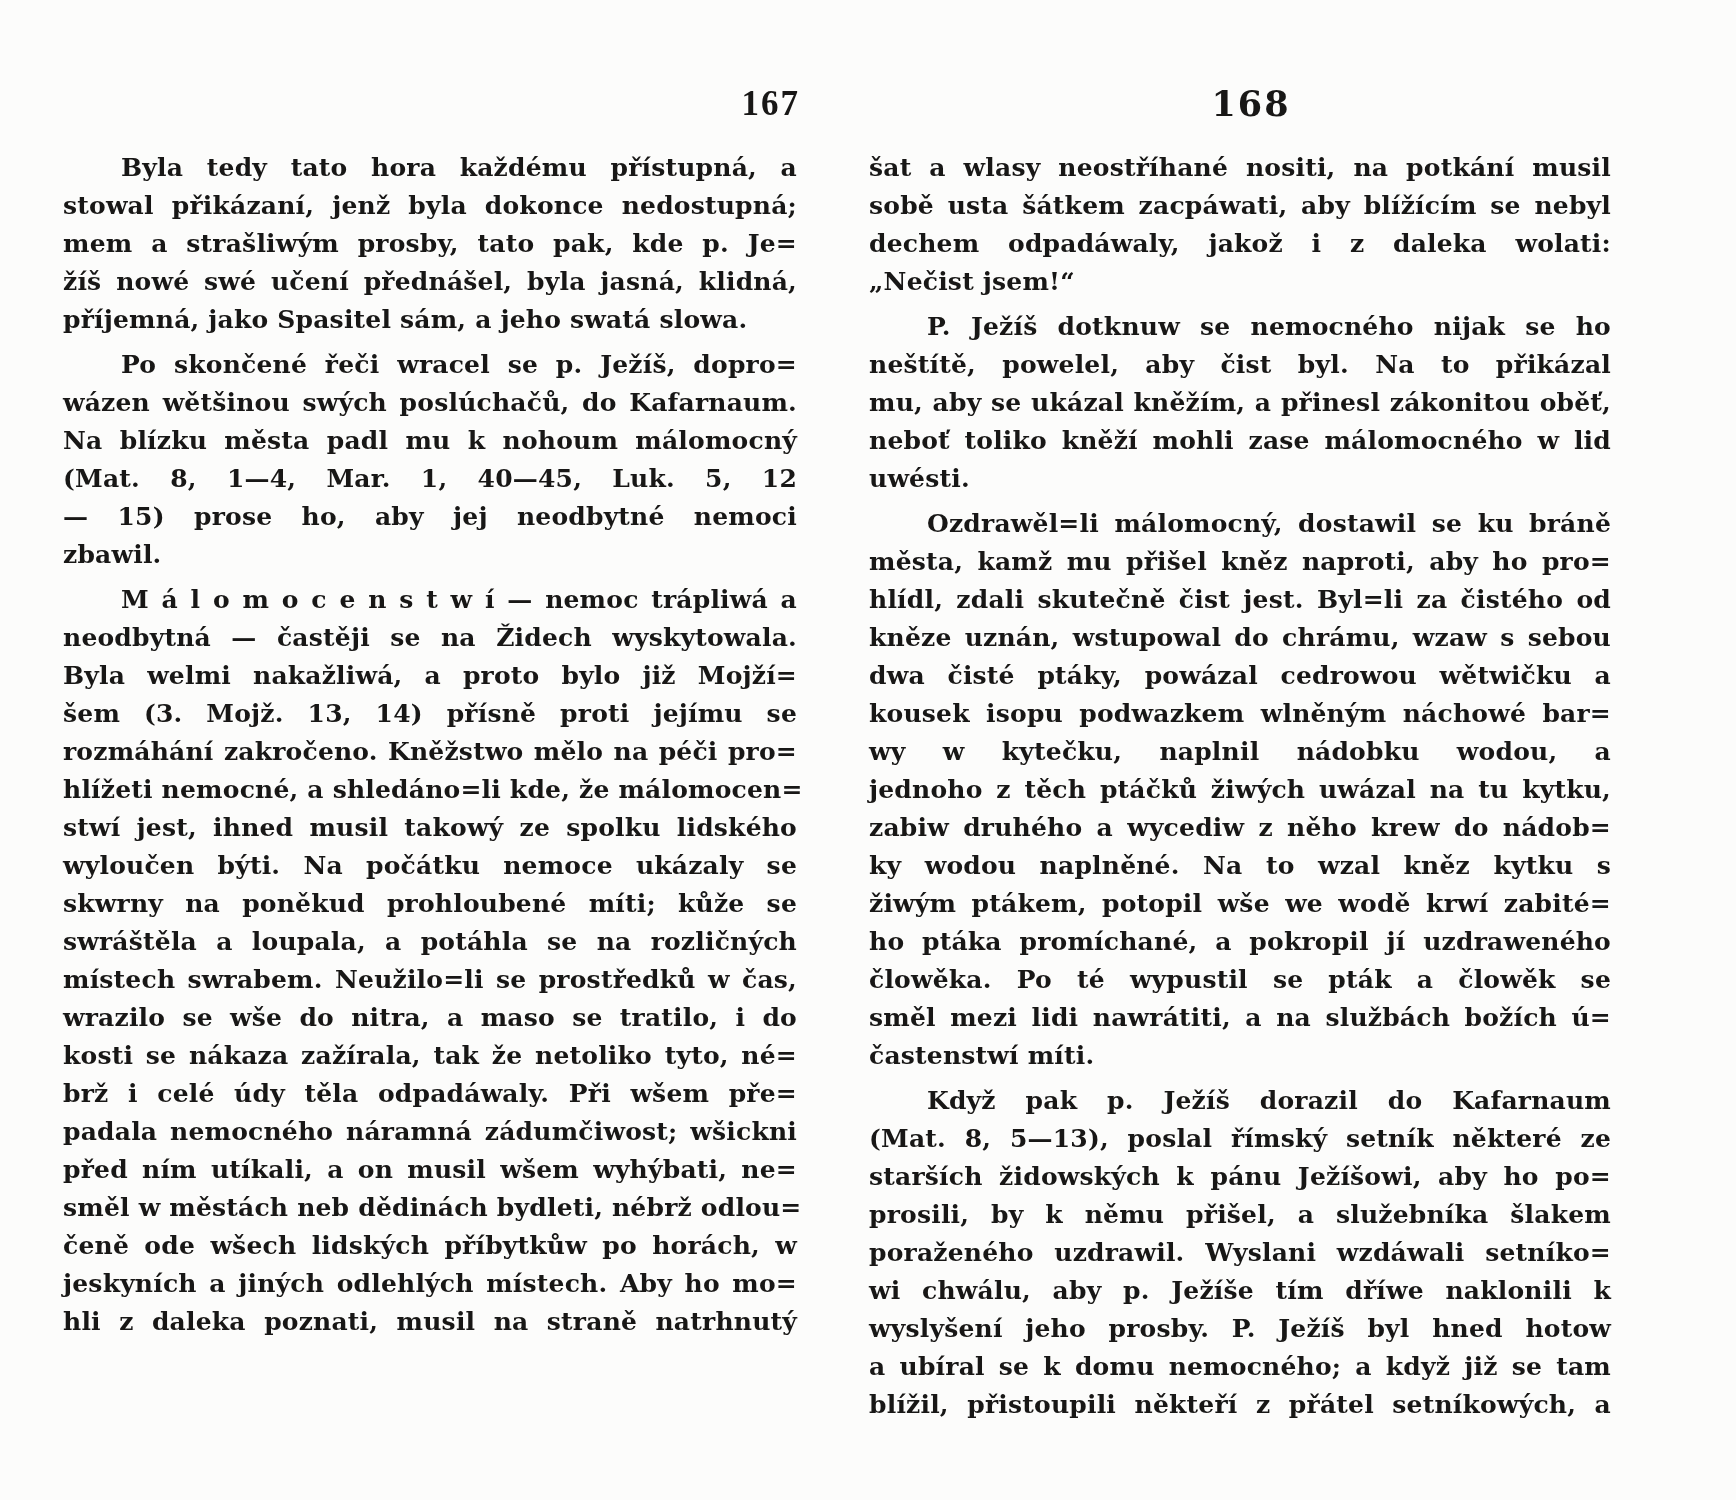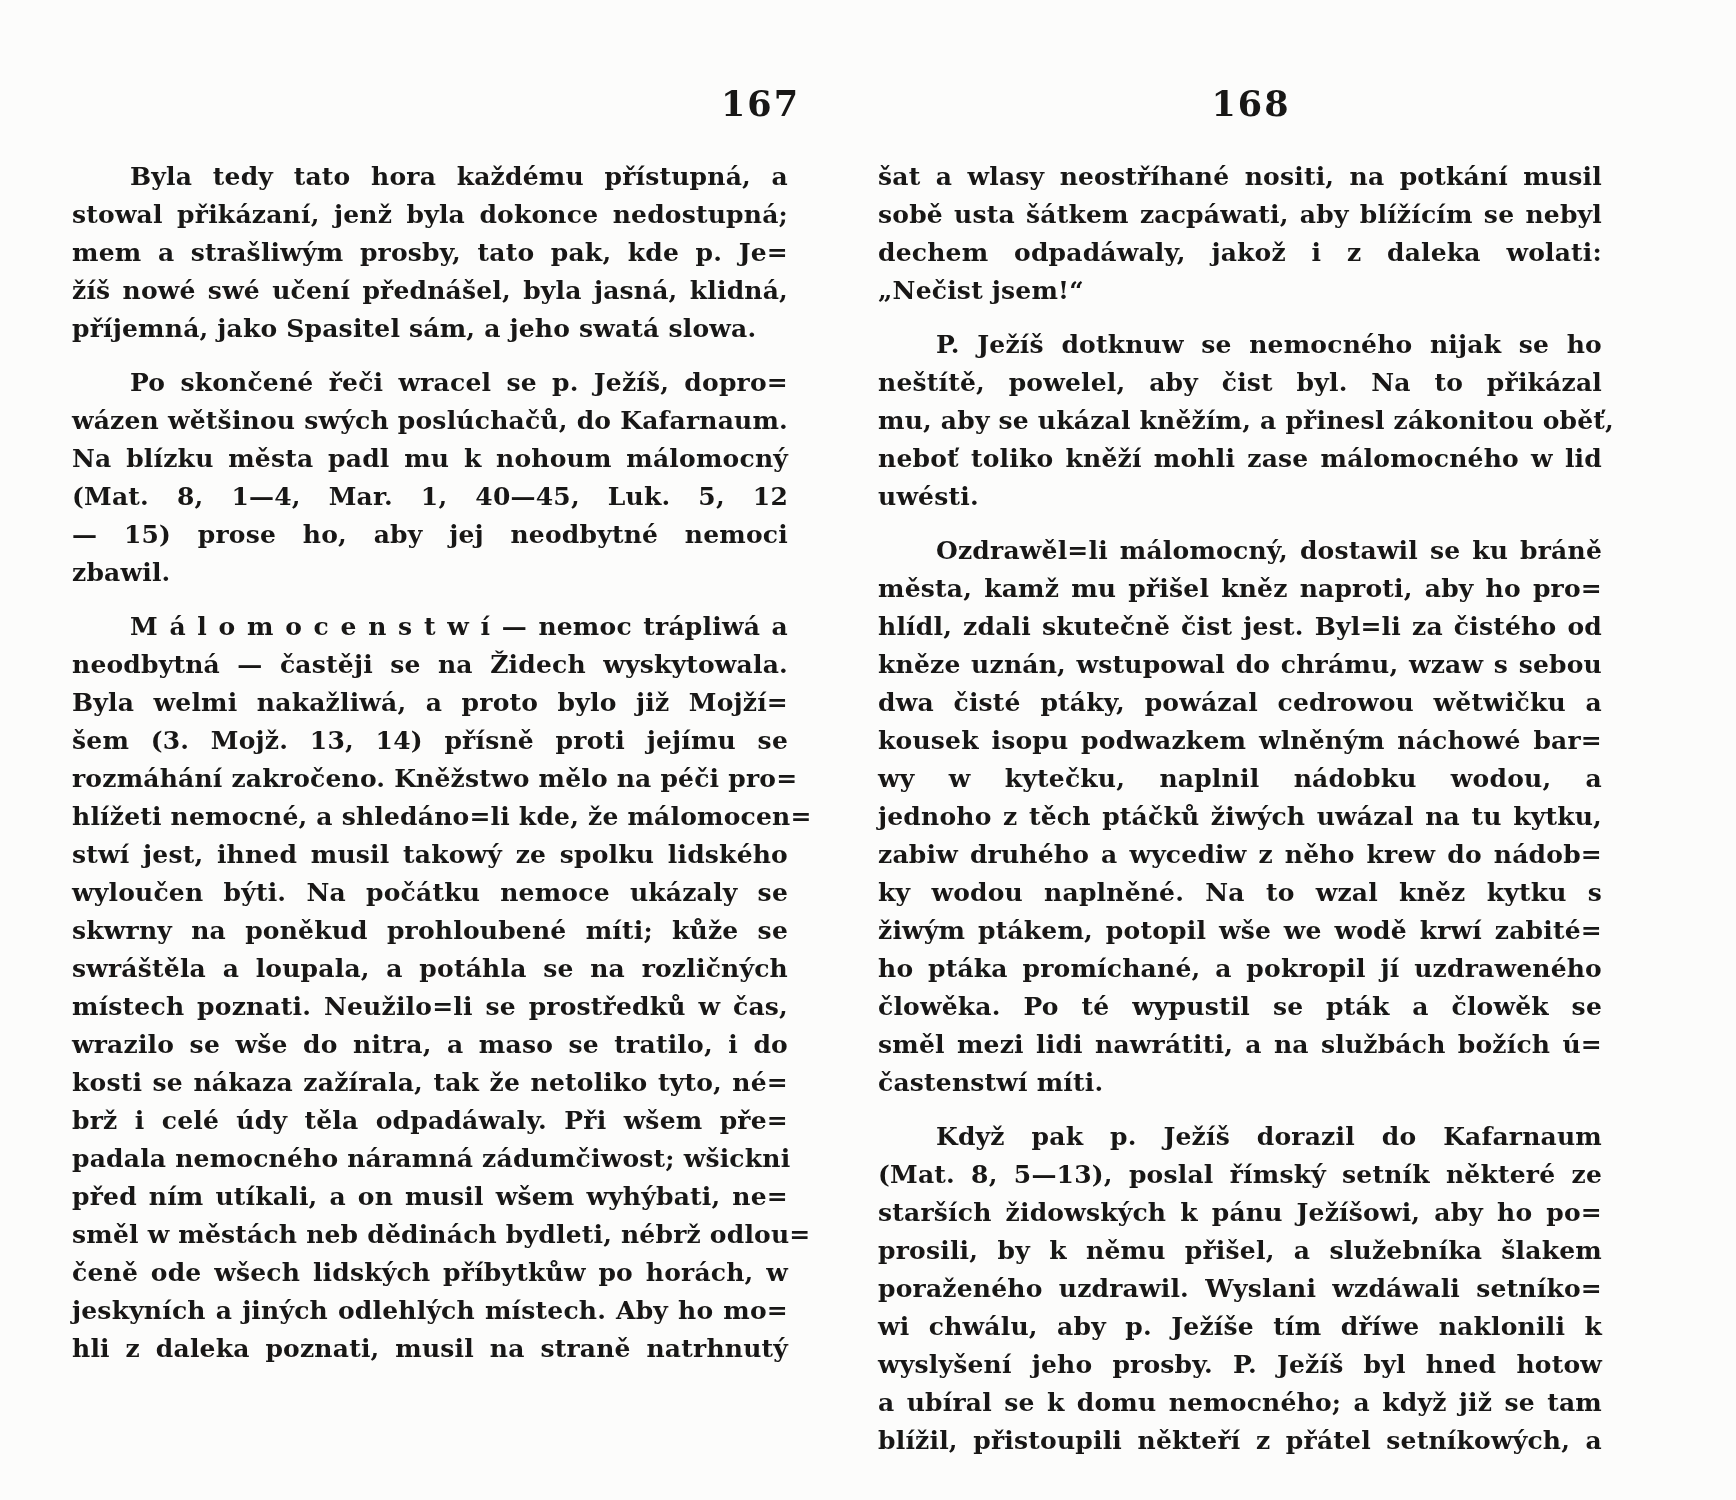--- a/index.html
+++ b/index.html
@@ -15,23 +15,23 @@
   }
   .page { position: absolute; top: 84px; }
   #page-left  { left: 56px;  width: 748px; }
   #page-right { left: 862px; width: 756px; }
   .page-number {
     height: 58px;
     line-height: 40px;
     font-size: 35px;
     letter-spacing: 2px;
   }
-  #page-left  .page-number { text-align: right; padding-right: 4px; }
+  #page-left  .page-number { text-align: right; padding-right: 4px; font-family: Liberation Serif, serif; }
   #page-right .page-number { text-align: center;  padding-left: 22px; }
-  .paragraph { margin: 16px; }
+  .paragraph { margin: 7px; }
   .line {
     height: 38px;
     line-height: 38px;
     font-size: 25px;
     text-align: justify;
     text-align-last: justify;
     white-space: pre;
     letter-spacing: 0.2px;
   }
   .line.endline { text-align-last: left; }
@@ -64,21 +64,21 @@
           <div class="line indent">M á l o m o c e n s t w í — nemoc trápliwá a</div>
           <div class="line">neodbytná — častěji se na Židech wyskytowala.</div>
           <div class="line">Byla welmi nakažliwá, a proto bylo již Mojží=</div>
           <div class="line">šem (3. Mojž. 13, 14) přísně proti jejímu se</div>
           <div class="line">rozmáhání zakročeno. Kněžstwo mělo na péči pro=</div>
           <div class="line">hlížeti nemocné, a shledáno=li kde, že málomocen=</div>
           <div class="line">stwí jest, ihned musil takowý ze spolku lidského</div>
           <div class="line">wyloučen býti. Na počátku nemoce ukázaly se</div>
           <div class="line">skwrny na poněkud prohloubené míti; kůže se</div>
           <div class="line">swráštěla a loupala, a potáhla se na rozličných</div>
-          <div class="line">místech poznati. Neužilo=li se prostředků w čas,</div>
+          <div class="line">místech swrabem. Neužilo=li se prostředků w čas,</div>
           <div class="line">wrazilo se wše do nitra, a maso se tratilo, i do</div>
           <div class="line">kosti se nákaza zažírala, tak že netoliko tyto, né=</div>
           <div class="line">brž i celé údy těla odpadáwaly. Při wšem pře=</div>
           <div class="line">padala nemocného náramná zádumčiwost; wšickni</div>
           <div class="line">před ním utíkali, a on musil wšem wyhýbati, ne=</div>
           <div class="line">směl w městách neb dědinách bydleti, nébrž odlou=</div>
           <div class="line">čeně ode wšech lidských příbytkůw po horách, w</div>
           <div class="line">jeskyních a jiných odlehlých místech. Aby ho mo=</div>
           <div class="line">hli z daleka poznati, musil na straně natrhnutý</div>
         </div>

